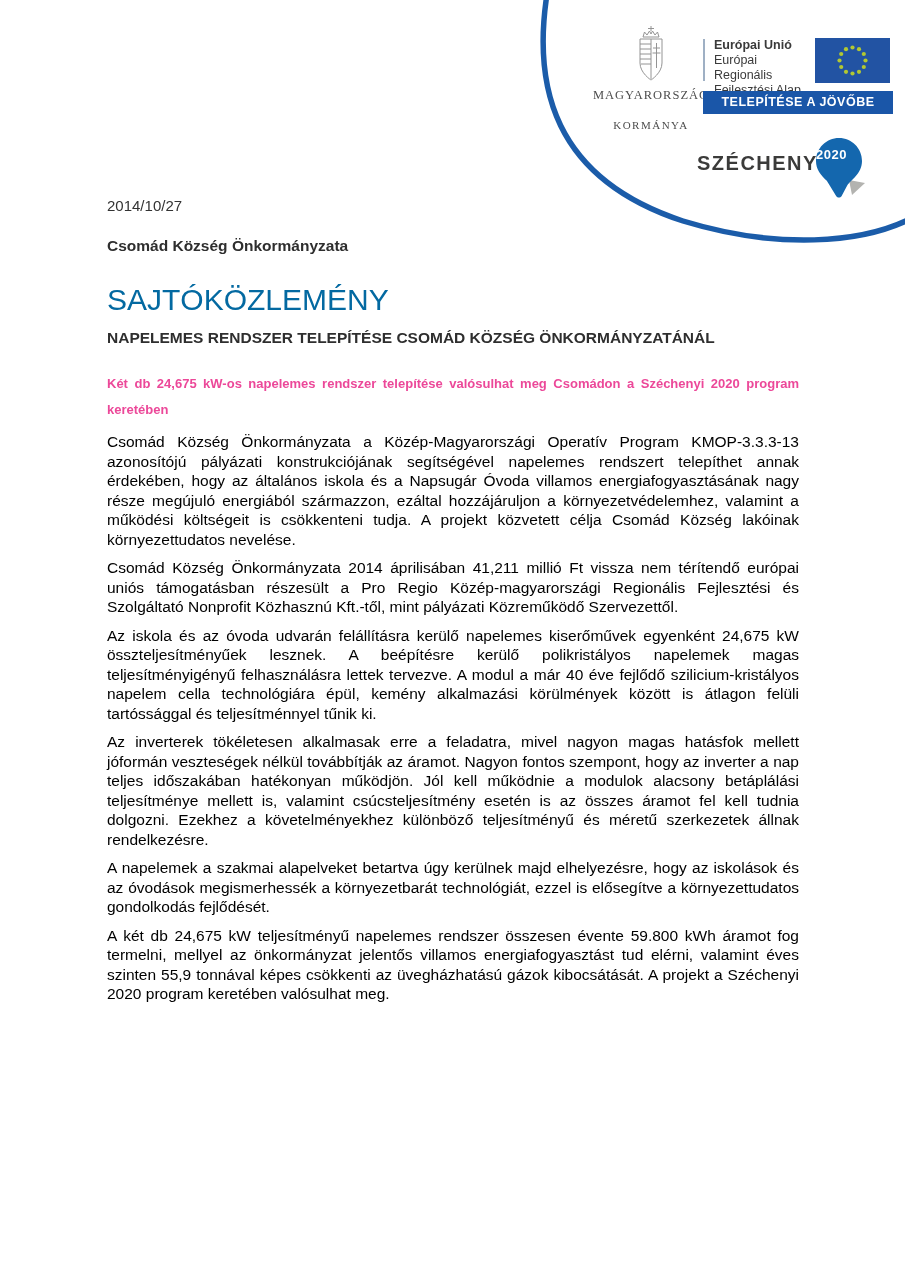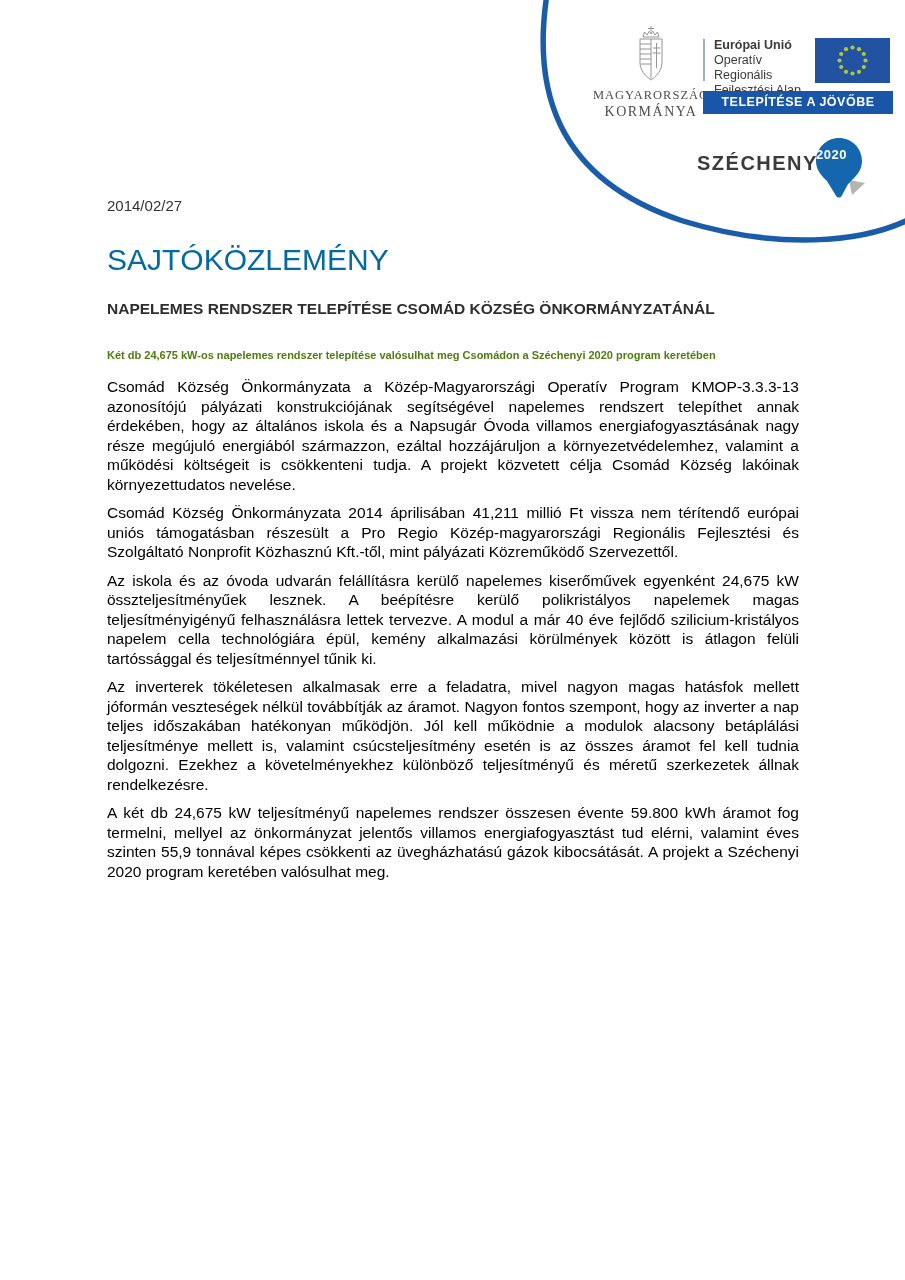--- a/index.html
+++ b/index.html
@@ -8,21 +8,21 @@
     position:relative; width:905px; height:1280px; margin:0 auto;
     background:#ffffff; overflow:hidden;
     font-family:"Liberation Sans","DejaVu Sans",sans-serif;
     color:#333333;
   }
   
   .arc-svg{position:absolute; top:0; left:0; z-index:1; pointer-events:none;}
   .gov-block{position:absolute; left:575px; top:26px; width:152px; text-align:center; z-index:2;}
   .arms-svg{display:block; margin:0 auto 4px auto;}
   .gov-line1{font-family:"Liberation Serif","DejaVu Serif",serif; font-size:12.5px; letter-spacing:1px; color:#4d4d4d;}
-  .gov-line2{font-family:"Liberation Serif","DejaVu Serif",serif; font-size:14px; letter-spacing:1.5px; color:#4d4d4d; margin-top:1px;}
+  .gov-line2{font-family:"Liberation Serif","DejaVu Serif",serif; font-size:11px; letter-spacing:1.5px; color:#4d4d4d; margin-top:16px;}
   .eu-block{position:absolute; left:703px; top:38px; display:flex; align-items:flex-start; z-index:2;}
   .eu-divider{width:2px; height:42px; background:#9fb0c4; margin-top:1px;}
   .eu-text{margin-left:9px; width:92px; line-height:15px; font-size:12.5px; color:#3a3a3a;}
   .eu-text .b{font-weight:bold;}
   .eu-flag{margin-left:9px;}
   .banner{
     position:absolute; left:703px; top:91px; width:190px; height:23px; z-index:2;
     background:#1a56a8; color:#ffffff; font-size:12.5px; font-weight:bold;
     letter-spacing:0.5px; text-align:center; line-height:23px;
   }
@@ -33,22 +33,22 @@
   .pin-wrap{position:absolute; left:816px; top:138px; width:50px; height:64px; z-index:2;}
   .pin-year{
     position:absolute; left:0; top:9px; width:46px; text-align:left;
     color:#ffffff; font-size:13px; font-weight:bold; letter-spacing:0.5px;
   }
   
   .content{position:absolute; left:107px; top:196px; width:692px; z-index:2;}
   .date{font-size:15px; line-height:19px; color:#333;}
   .org{margin-top:21px; font-size:15.5px; font-weight:bold; line-height:19px; color:#2e2e2e;}
   .title{margin-top:27px; font-size:30px; font-weight:normal; line-height:35px; color:#0369a1;}
-  .subtitle{margin-top:22px; font-size:15.5px; font-weight:bold; line-height:19px; color:#2e2e2e;}
-  .lead{margin-top:24px; font-size:11px; font-weight:bold; line-height:26px; text-align:justify; color:#4d7c0f;}
+  .subtitle{margin-top:11px; font-size:15.5px; font-weight:bold; line-height:19px; color:#2e2e2e;}
+  .lead{margin-top:24px; font-size:13px; font-weight:bold; line-height:26px; text-align:justify; color:#ec4899;}
   .body-text{margin-top:9px;}
   .body-text p{
     margin:0 0 9px 0; font-size:15.5px; line-height:19.5px;
     text-align:justify; color:#000000;
   }
 </style>
 </head>
 <body>
 
 <div class="page">
@@ -76,21 +76,21 @@
       </g>
     </svg>
     <div class="gov-line1">MAGYARORSZÁG</div>
     <div class="gov-line2">KORMÁNYA</div>
   </div>
 
   <div class="eu-block">
     <div class="eu-divider"></div>
     <div class="eu-text">
       <div class="b">Európai Unió</div>
-      <div>Operatív Regionális</div>
+      <div>Európai Regionális</div>
       <div>Fejlesztési Alap</div>
     </div>
     <svg class="eu-flag" width="75" height="45" viewBox="0 0 75 45" aria-hidden="true">
       <rect x="0" y="0" width="75" height="45" fill="#2253a3"></rect>
       <g fill="#b2c832">
         <circle cx="37.5" cy="9.5" r="2.1"></circle>
         <circle cx="44" cy="11.2" r="2.1"></circle>
         <circle cx="48.8" cy="16" r="2.1"></circle>
         <circle cx="50.5" cy="22.5" r="2.1"></circle>
         <circle cx="48.8" cy="29" r="2.1"></circle>
@@ -110,26 +110,28 @@
   <div class="szechenyi-word">SZÉCHENYI</div>
   <div class="pin-wrap">
     <svg width="50" height="64" viewBox="0 0 50 64" aria-hidden="true">
       <polygon points="33,42 49,45 36,57" fill="#b3b3b0"></polygon>
       <path d="M23,0 C10.3,0 0,10.3 0,23 C0,31.5 4.8,37.2 10.8,42.8 L20.3,58.2 C21.4,60 24.4,60 25.5,58.2 L31.2,47.5 C34.6,42.2 46,35.8 46,23 C46,10.3 35.7,0 23,0 Z" fill="#1467ae"></path>
     </svg>
     <div class="pin-year">2020</div>
   </div>
 
   <div class="content">
-    <div class="date">2014/02/27</div>
+    <div class="date">2014/10/27</div>
+    <div class="org">Csomád Község Önkormányzata</div>
     <div class="title">SAJTÓKÖZLEMÉNY</div>
     <div class="subtitle">NAPELEMES RENDSZER TELEPÍTÉSE CSOMÁD KÖZSÉG ÖNKORMÁNYZATÁNÁL</div>
     <div class="lead">Két db 24,675 kW-os napelemes rendszer telepítése valósulhat meg Csomádon a Széchenyi 2020 program keretében</div>
     <div class="body-text">
       <p>Csomád Község Önkormányzata a Közép-Magyarországi Operatív Program KMOP-3.3.3-13 azonosítójú pályázati konstrukciójának segítségével napelemes rendszert telepíthet annak érdekében, hogy az általános iskola és a Napsugár Óvoda villamos energiafogyasztásának nagy része megújuló energiából származzon, ezáltal hozzájáruljon a környezetvédelemhez, valamint a működési költségeit is csökkenteni tudja. A projekt közvetett célja Csomád Község lakóinak környezettudatos nevelése.</p>
       <p>Csomád Község Önkormányzata 2014 áprilisában 41,211 millió Ft vissza nem térítendő európai uniós támogatásban részesült a Pro Regio Közép-magyarországi Regionális Fejlesztési és Szolgáltató Nonprofit Közhasznú Kft.-től, mint pályázati Közreműködő Szervezettől.</p>
       <p>Az iskola és az óvoda udvarán felállításra kerülő napelemes kiserőművek egyenként 24,675 kW összteljesítményűek lesznek. A beépítésre kerülő polikristályos napelemek magas teljesítményigényű felhasználásra lettek tervezve. A modul a már 40 éve fejlődő szilicium-kristályos napelem cella technológiára épül, kemény alkalmazási körülmények között is átlagon felüli tartóssággal és teljesítménnyel tűnik ki.</p>
       <p>Az inverterek tökéletesen alkalmasak erre a feladatra, mivel nagyon magas hatásfok mellett jóformán veszteségek nélkül továbbítják az áramot. Nagyon fontos szempont, hogy az inverter a nap teljes időszakában hatékonyan működjön. Jól kell működnie a modulok alacsony betáplálási teljesítménye mellett is, valamint csúcsteljesítmény esetén is az összes áramot fel kell tudnia dolgozni. Ezekhez a követelményekhez különböző teljesítményű és méretű szerkezetek állnak rendelkezésre.</p>
+      <p>A napelemek a szakmai alapelveket betartva úgy kerülnek majd elhelyezésre, hogy az iskolások és az óvodások megismerhessék a környezetbarát technológiát, ezzel is elősegítve a környezettudatos gondolkodás fejlődését.</p>
       <p>A két db 24,675 kW teljesítményű napelemes rendszer összesen évente 59.800 kWh áramot fog termelni, mellyel az önkormányzat jelentős villamos energiafogyasztást tud elérni, valamint éves szinten 55,9 tonnával képes csökkenti az üvegházhatású gázok kibocsátását. A projekt a Széchenyi 2020 program keretében valósulhat meg.</p>
     </div>
   </div>
 
 </div>
 
 </body></html>

